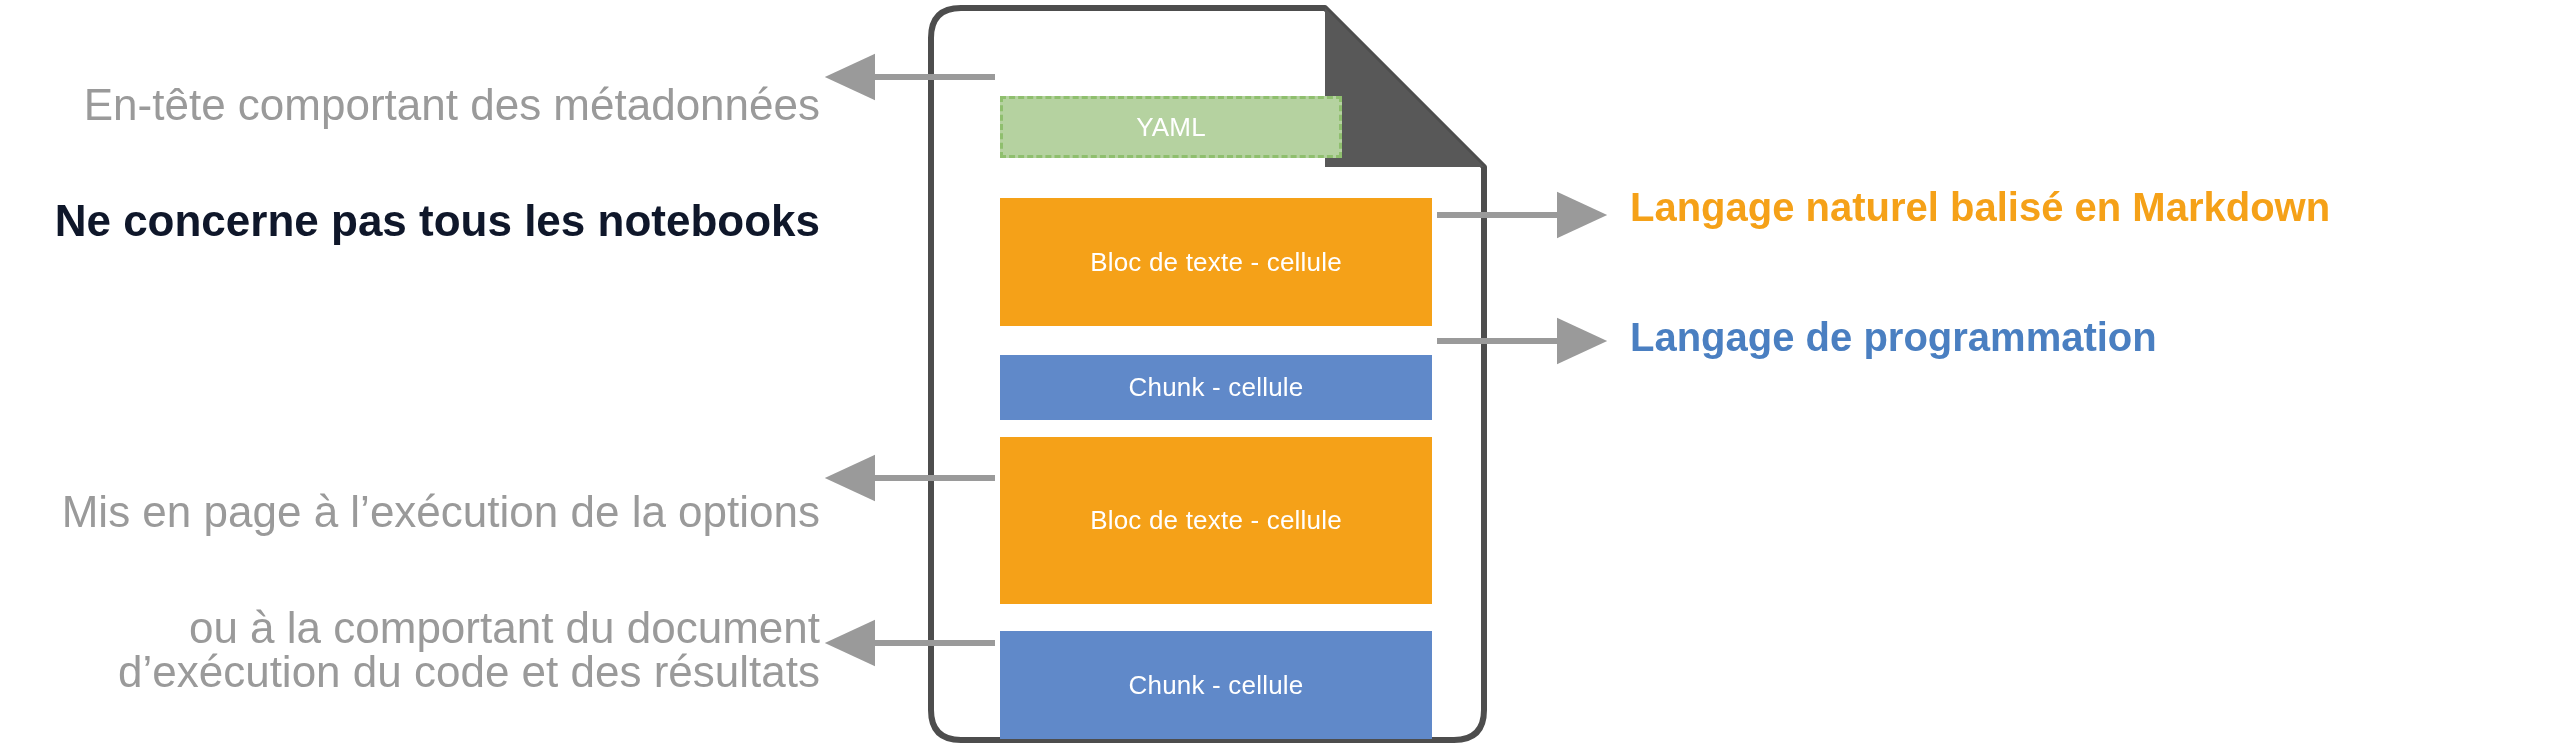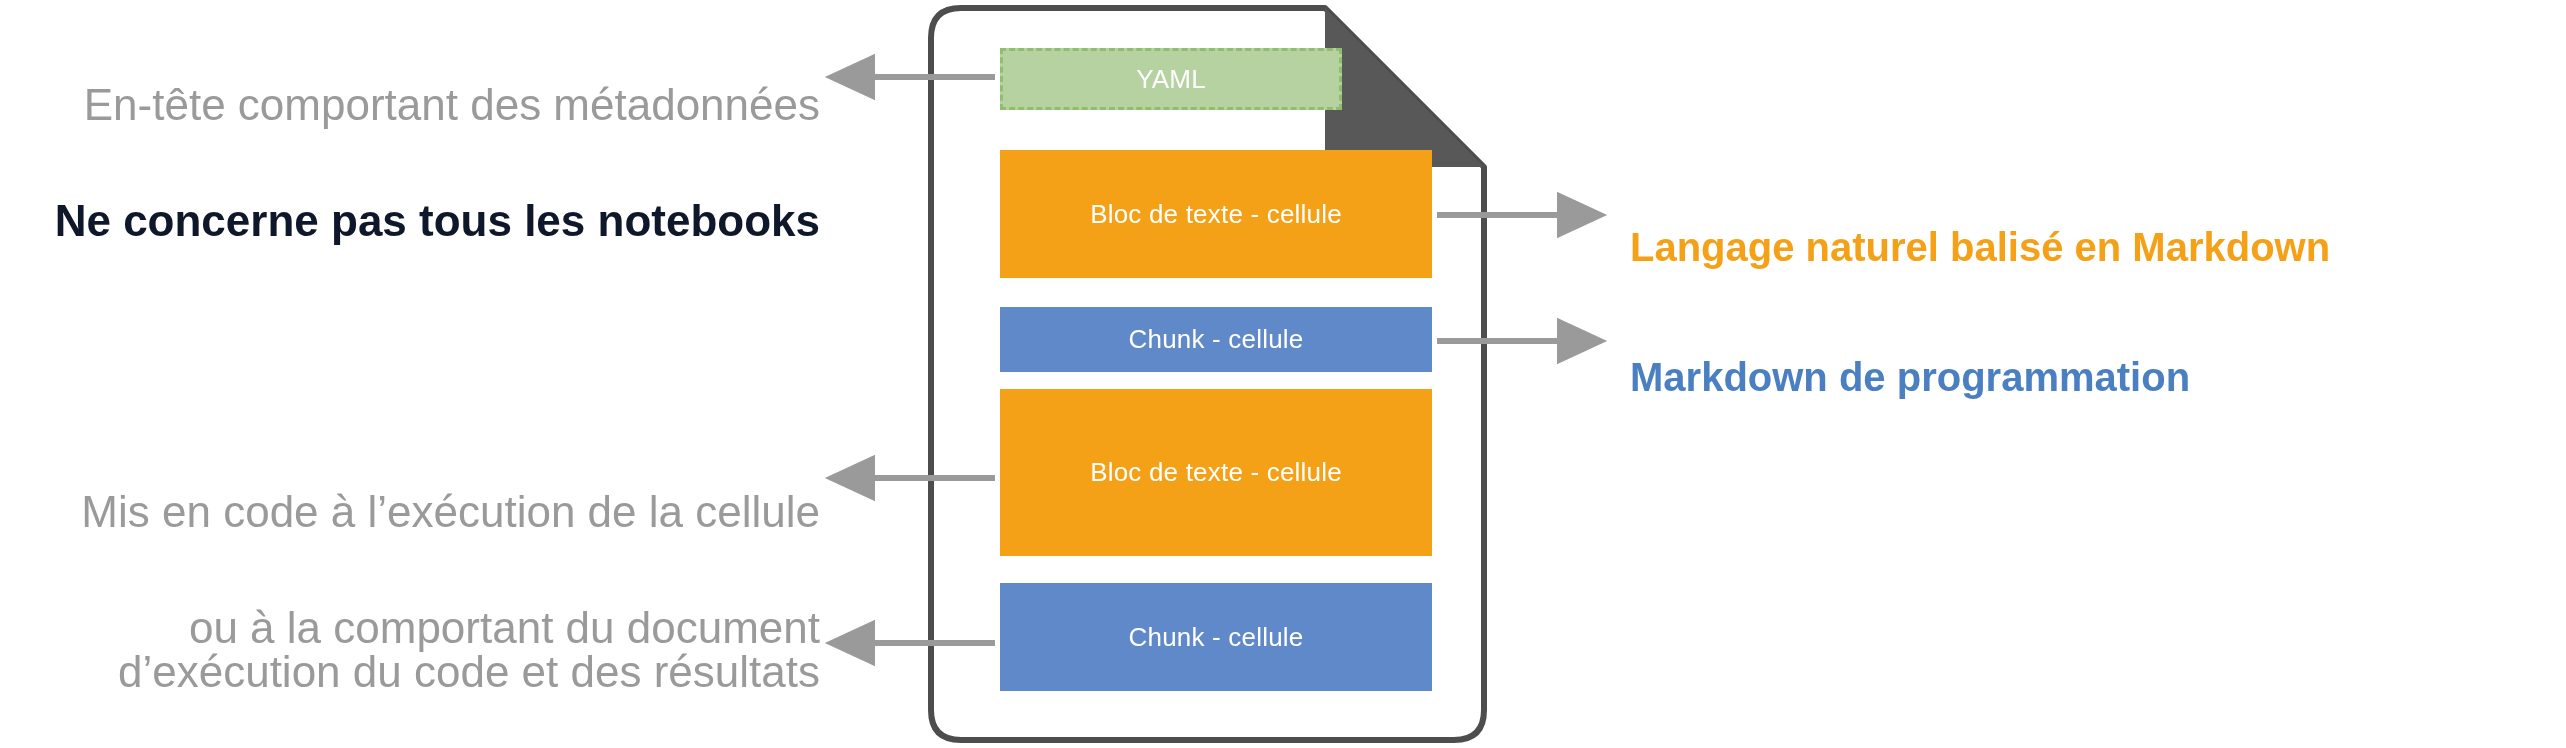--- a/index.html
+++ b/index.html
@@ -35,20 +35,21 @@
   
   .block {
     position: absolute;
     display: flex;
     align-items: center;
     justify-content: center;
     box-sizing: border-box;
     color: #ffffff;
     font-size: 26px;
     letter-spacing: 0.2px;
+    margin-top: 48px;
   }
   .block-yaml {
     left: 1000px;
     top: 48px;
     width: 342px;
     height: 62px;
     background: #b5d2a0;
     border: 3px dashed #8fbf6e;
     color: #ffffff;
   }
@@ -98,21 +99,20 @@
   .ann-left-2 { left: 0px;   top: 425px; width: 820px; }
   .ann-left-3 { left: 0px;   top: 585px; width: 820px; }
 
   
   .ann-right {
     position: absolute;
     text-align: left;
     font-size: 40px;
     font-weight: bold;
     line-height: 1.2;
-    margin-top: 40px;
   }
   .ann-right-md    { left: 1630px; top: 183px; color: #f5a118; }
   .ann-right-chunk { left: 1630px; top: 313px; color: #4a7fc1; }
 
   
   .arrows {
     position: absolute;
     left: 0; top: 0;
     width: 2566px;
     height: 748px;
@@ -170,29 +170,29 @@
 
     <line x1="1437" y1="341" x2="1600" y2="341" stroke="#9a9a9a" stroke-width="6" marker-end="url(#arrowhead)"></line>
   </svg>
 
   <div class="ann-left ann-left-1">
     <div>En-tête comportant des métadonnées</div>
     <div class="strong">Ne concerne pas tous les notebooks</div>
   </div>
 
   <div class="ann-left ann-left-2">
-    <div>Mis en code à l’exécution de la cellule</div>
+    <div>Mis en page à l’exécution de la options</div>
     <div>ou à la comportant du document</div>
   </div>
 
   <div class="ann-left ann-left-3">
     <div>d’exécution du code et des résultats</div>
   </div>
 
   <div class="ann-right ann-right-md">
     <span>Langage naturel balisé en Markdown</span>
   </div>
 
   <div class="ann-right ann-right-chunk">
-    <span>Markdown de programmation</span>
+    <span>Langage de programmation</span>
   </div>
 
 </div>
 
 </body></html>

